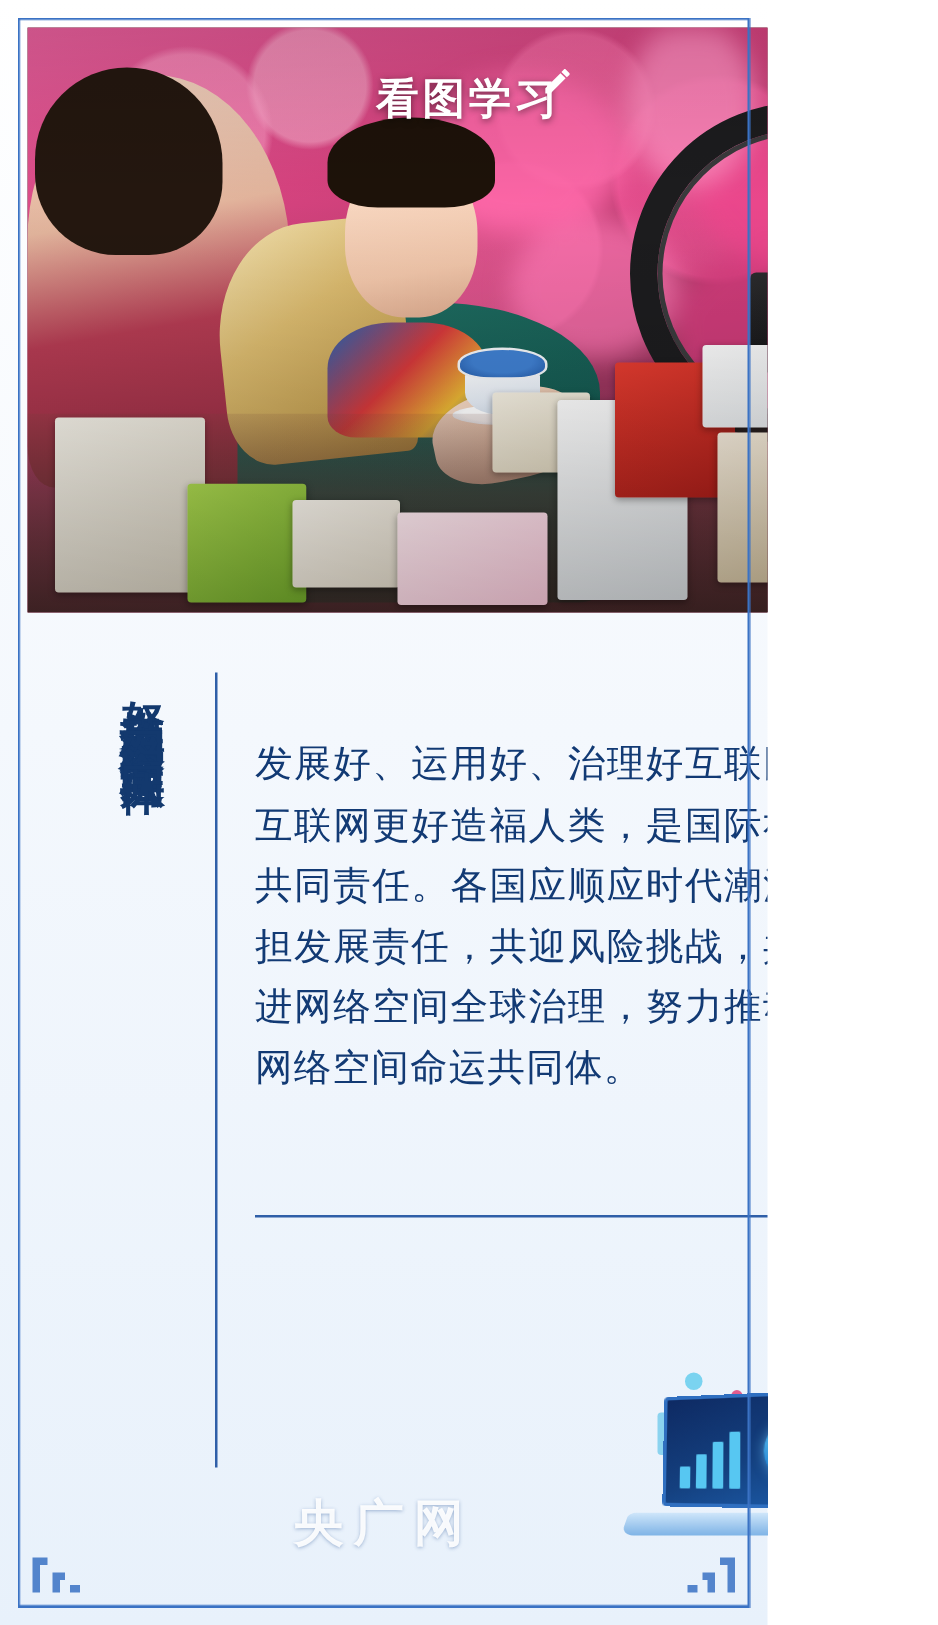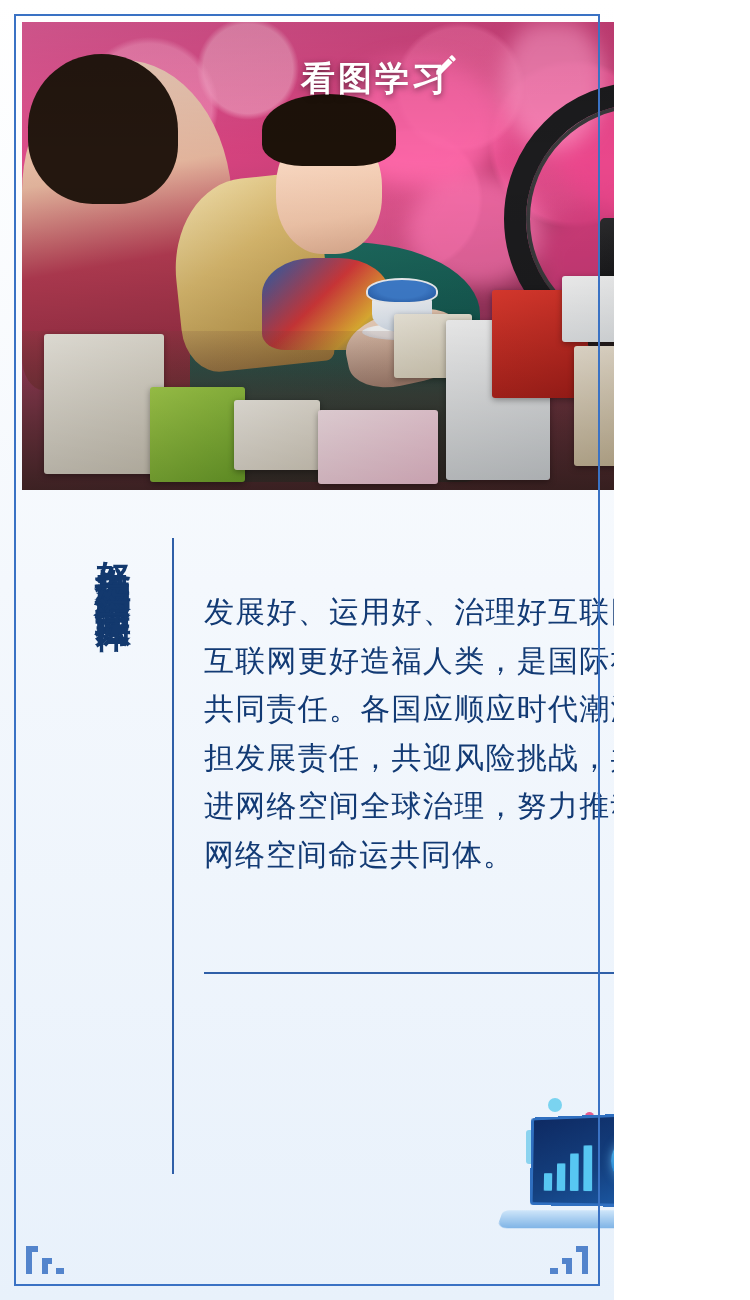--- a/index.html
+++ b/index.html
@@ -469,20 +469,21 @@
           <i style="left:0px;  height:18px;"></i>
           <i style="left:14px; height:28px;"></i>
           <i style="left:28px; height:38px;"></i>
           <i style="left:42px; height:46px;"></i>
         </div>
       </div>
       <div class="base"></div>
     </div>
   </div>
 
+  <div class="watermark">央广网</div>
 
   <svg class="corner bl" viewBox="0 0 46 46">
     <path d="M4 42V14h12v6H10v22H4z" fill="#3a72c4"></path>
     <path d="M20 42V26h10v6h-4v10h-6z" fill="#3a72c4"></path>
     <path d="M34 42v-6h8v6h-8z" fill="#3a72c4"></path>
   </svg>
   <svg class="corner br" viewBox="0 0 46 46">
     <path d="M42 42V14H30v6h6v22h6z" fill="#3a72c4"></path>
     <path d="M26 42V26H16v6h4v10h6z" fill="#3a72c4"></path>
     <path d="M12 42v-6H4v6h8z" fill="#3a72c4"></path>

